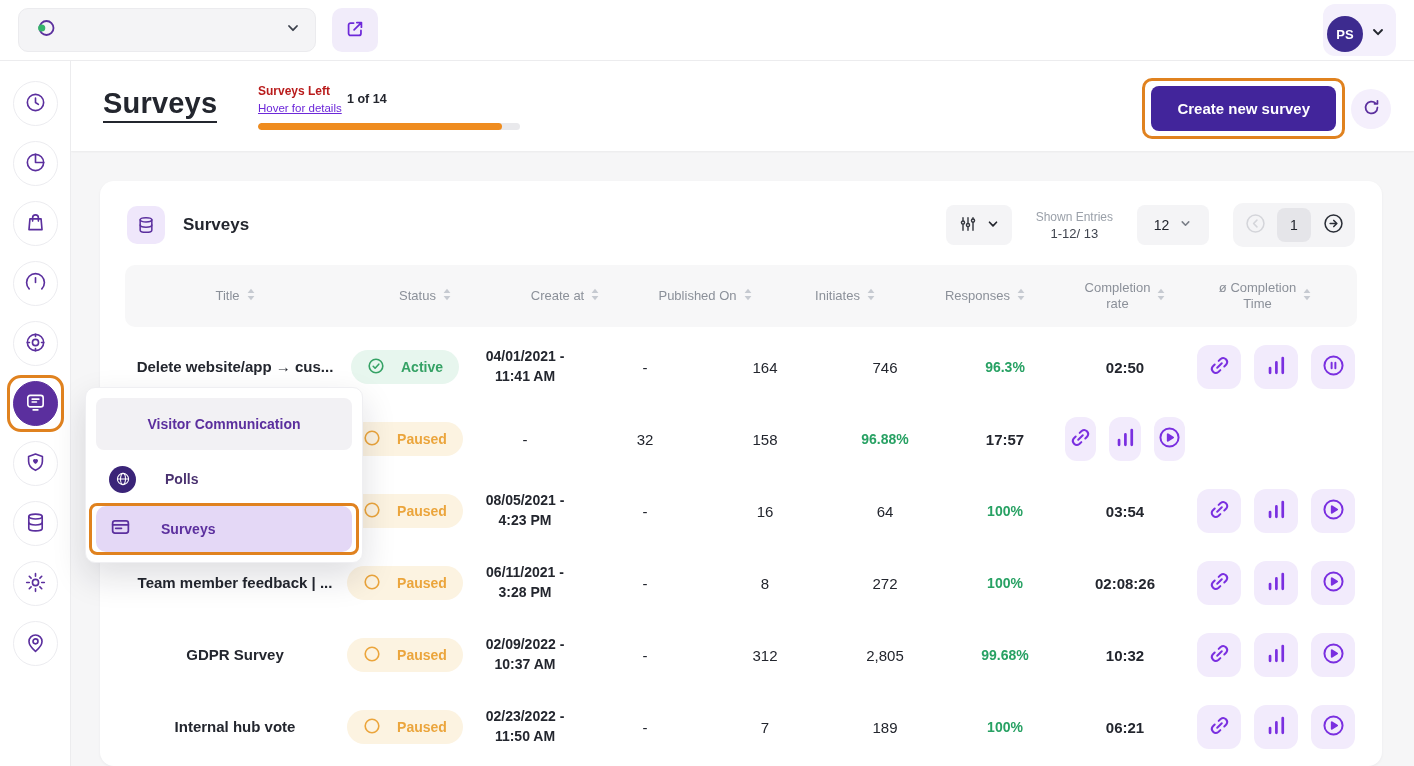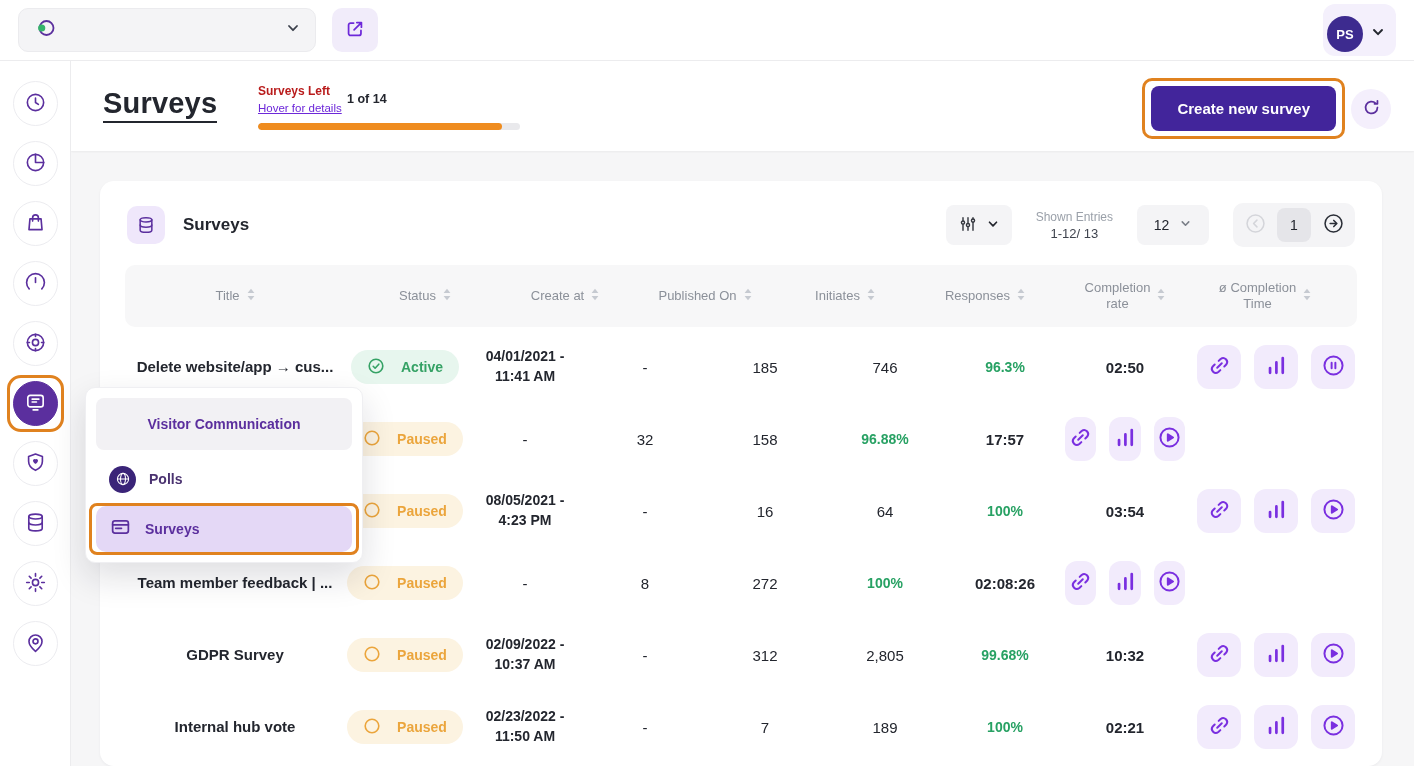--- a/index.html
+++ b/index.html
@@ -74,21 +74,21 @@
   .num{font-size:15px;}
   .rate{font-size:14px;font-weight:700;color:#27a163;}
   .time{font-size:15px;font-weight:700;}
   .settings{display:flex;justify-content:flex-end;gap:13px;}
   .act{width:44px;height:44px;border-radius:12px;background:#f2ebfc;display:flex;align-items:center;justify-content:center;}
   .ai{width:25px;height:25px;fill:none;stroke:#7a2fe0;stroke-width:1.9;stroke-linecap:round;stroke-linejoin:round;}
 
   
   .flyout{position:absolute;left:85px;top:387px;width:278px;background:#fff;border:1px solid #efeff2;border-radius:10px;box-shadow:0 14px 34px rgba(20,20,40,.14);padding:10px;z-index:40;}
   .fly-head{height:52px;background:#f2f1f4;border-radius:8px;display:flex;align-items:center;justify-content:center;font-size:14px;font-weight:700;color:#5b2f9e;margin-bottom:6px;}
-  .fly-item{position:relative;height:46px;display:flex;align-items:center;gap:13px;padding:0 13px;border-radius:10px;font-size:14px;font-weight:700;color:#4a3270;}
+  .fly-item{position:relative;height:46px;display:flex;align-items:center;gap:29px;padding:0 13px;border-radius:10px;font-size:14px;font-weight:700;color:#4a3270;}
   .fly-item.selected{background:#e4d8f6;color:#5b2f9e;margin-top:4px;}
   .globe-badge{width:27px;height:27px;border-radius:50%;background:#3a2478;display:flex;align-items:center;justify-content:center;flex:none;}
 </style>
 </head>
 <body>
 
 <div class="topbar">
   <div class="ws-select">
     <span>
       <svg width="24" height="24" viewBox="0 0 24 24">
@@ -339,21 +339,21 @@
         <div class="cell title-cell">Delete website/app → cus...</div>
         <div class="cell center"><span class="badge active">
             <span><svg class="bi" viewBox="0 0 18 18">
                 <circle cx="9" cy="9" r="6.8"></circle>
                 <path d="m6.2 9.3 1.9 1.9 3.7-4"></path>
               </svg></span>
             <span>Active</span>
           </span></div>
         <div class="cell center created">04/01/2021 -<br>11:41 AM</div>
         <div class="cell center num">-</div>
-        <div class="cell center num">185</div>
+        <div class="cell center num">164</div>
         <div class="cell center num">746</div>
         <div class="cell center rate">96.3%</div>
         <div class="cell center time">02:50</div>
         <div class="cell settings">
           <button class="act">
             <span><svg class="ai" viewBox="0 0 24 24">
                 <path d="M9.8 14.2l4.4-4.4"></path>
                 <path d="M11.2 7.6l1.9-1.9a3.85 3.85 0 0 1 5.4 5.4l-1.9 1.9"></path>
                 <path d="M12.8 16.4l-1.9 1.9a3.85 3.85 0 0 1-5.4-5.4l1.9-1.9"></path>
               </svg></span>
@@ -441,20 +441,21 @@
         </div>
       </div>
       <div class="trow tgrid">
         <div class="cell title-cell">Team member feedback | ...</div>
         <div class="cell center"><span class="badge paused">
             <span><svg class="bi" viewBox="0 0 18 18">
                 <circle cx="9" cy="9" r="6.8"></circle>
               </svg></span>
             <span>Paused</span>
           </span></div>
+        <div class="cell center created">06/11/2021 -<br>3:28 PM</div>
         <div class="cell center num">-</div>
         <div class="cell center num">8</div>
         <div class="cell center num">272</div>
         <div class="cell center rate">100%</div>
         <div class="cell center time">02:08:26</div>
         <div class="cell settings">
           <button class="act">
             <span><svg class="ai" viewBox="0 0 24 24">
                 <path d="M9.8 14.2l4.4-4.4"></path>
                 <path d="M11.2 7.6l1.9-1.9a3.85 3.85 0 0 1 5.4 5.4l-1.9 1.9"></path>
@@ -515,21 +516,21 @@
             <span><svg class="bi" viewBox="0 0 18 18">
                 <circle cx="9" cy="9" r="6.8"></circle>
               </svg></span>
             <span>Paused</span>
           </span></div>
         <div class="cell center created">02/23/2022 -<br>11:50 AM</div>
         <div class="cell center num">-</div>
         <div class="cell center num">7</div>
         <div class="cell center num">189</div>
         <div class="cell center rate">100%</div>
-        <div class="cell center time">02:21</div>
+        <div class="cell center time">06:21</div>
         <div class="cell settings">
           <button class="act">
             <span><svg class="ai" viewBox="0 0 24 24">
                 <path d="M9.8 14.2l4.4-4.4"></path>
                 <path d="M11.2 7.6l1.9-1.9a3.85 3.85 0 0 1 5.4 5.4l-1.9 1.9"></path>
                 <path d="M12.8 16.4l-1.9 1.9a3.85 3.85 0 0 1-5.4-5.4l1.9-1.9"></path>
               </svg></span>
           </button>
           <button class="act">
             <span><svg class="ai" viewBox="0 0 24 24">

